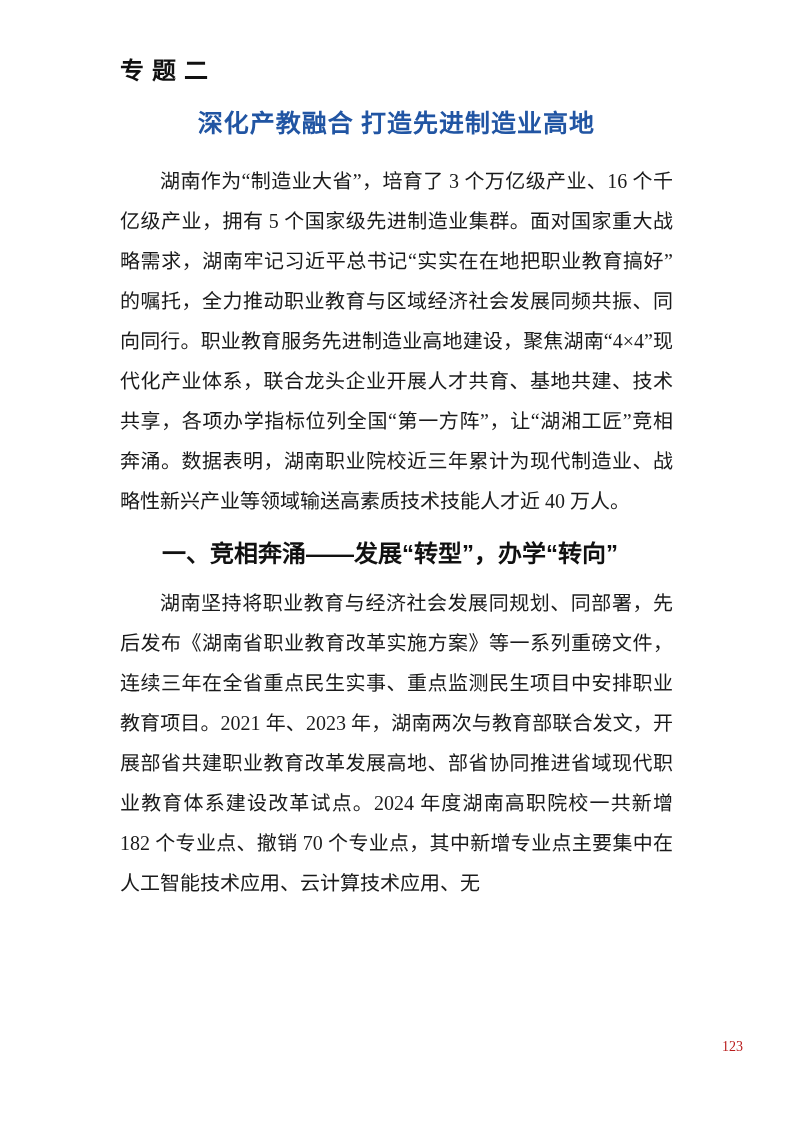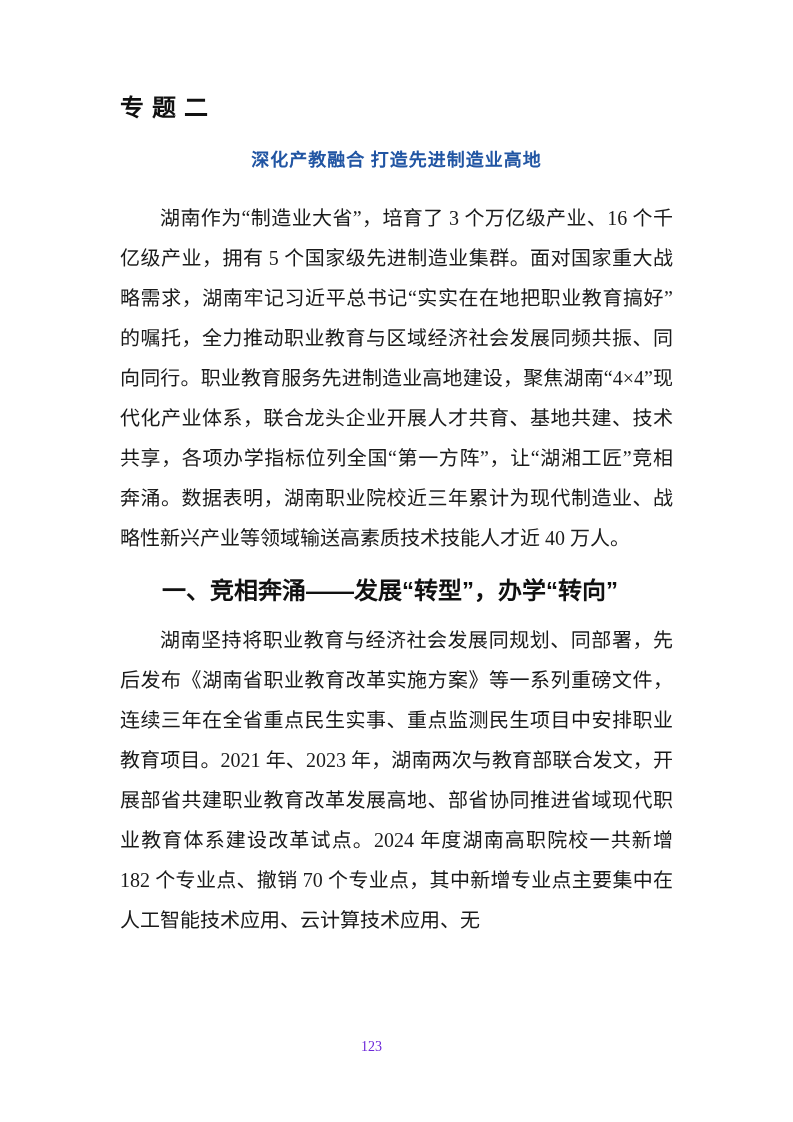--- a/index.html
+++ b/index.html
@@ -10,36 +10,36 @@
     height: 1122px;
     overflow: hidden;
     font-family: "Liberation Serif", "DejaVu Serif", serif;
     color: #000000;
   }
   .page {
     position: relative;
     width: 793px;
     height: 1122px;
     background: #ffffff;
-    padding: 93px 120px 0 120px;
+    padding: 56px 120px 0 120px;
   }
   .kicker {
     font-family: "Liberation Sans", "DejaVu Sans", sans-serif;
     font-weight: bold;
     font-size: 24px;
     line-height: 30px;
     letter-spacing: 8px;
     color: #111111;
   }
   .doc-title {
     margin-top: 21px;
     text-align: center;
     font-family: "Liberation Serif", "DejaVu Serif", serif;
     font-weight: bold;
-    font-size: 18px;
+    font-size: 25px;
     line-height: 33px;
     letter-spacing: 1px;
     color: #2155a3;
   }
   .body-para {
     font-size: 20px;
     line-height: 40px;
     text-align: justify;
     text-indent: 2em;
     color: #1a1a1a;
@@ -62,25 +62,25 @@
     font-size: 24px;
     line-height: 40px;
     text-indent: 1.6em;
     color: #111111;
   }
   .page-number {
     position: absolute;
     top: 1038px;
     left: 0;
     width: 743px;
-    text-align: center;
+    text-align: right;
     font-family: "Liberation Serif", "DejaVu Serif", serif;
     font-size: 14px;
     line-height: 18px;
-    color: #6d28d9;
+    color: #b91c1c;
   }
 </style>
 </head>
 <body>
 
 <div class="page">
 
   <div class="kicker">专题二</div>
 
   <h1 class="doc-title">深化产教融合 打造先进制造业高地</h1>

